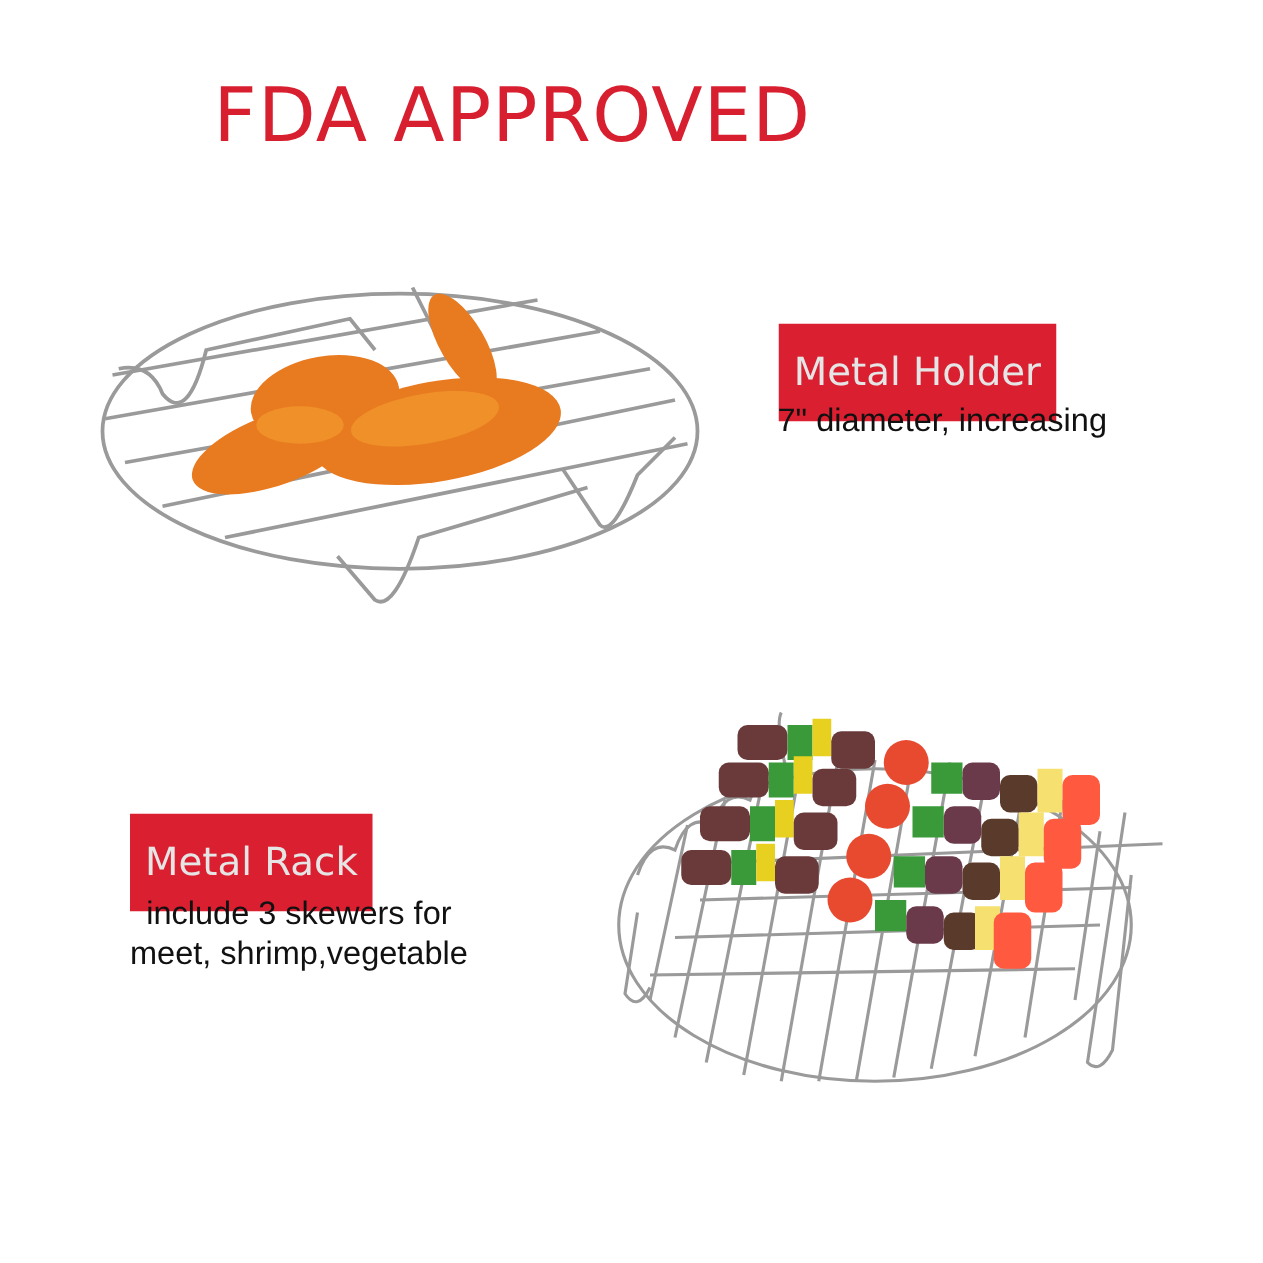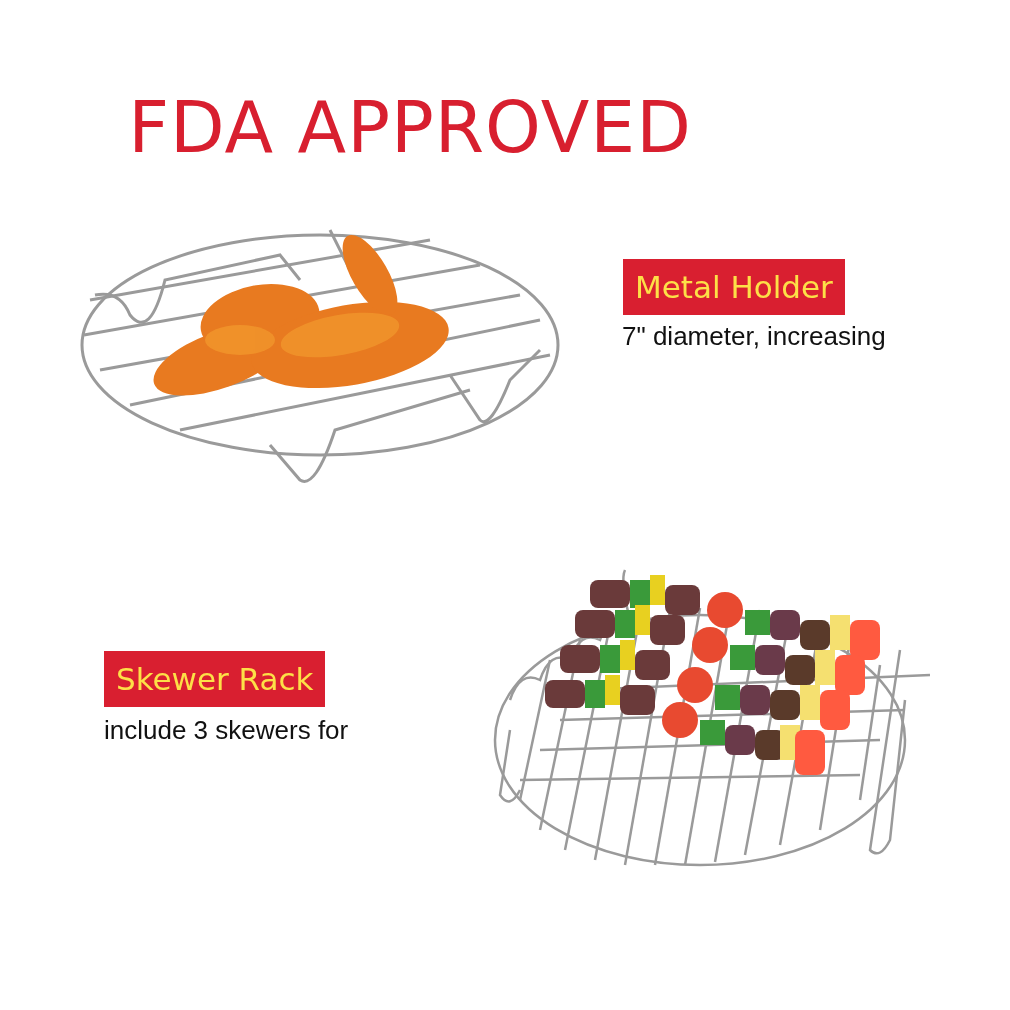--- a/index.html
+++ b/index.html
@@ -1,18 +1,18 @@
 <!DOCTYPE html>
 <html><head>
 <meta charset="utf-8">
 <style>
   html,body{margin:0;padding:0;background:#ffffff;}
   body{width:1010px;height:1010px;position:relative;overflow:hidden;font-family:"DejaVu Sans","Liberation Sans",sans-serif;}
-  .title{position:absolute;left:0;top:58px;width:820px;text-align:center;font-size:71px;letter-spacing:1px;color:#d81f2f;font-family:"DejaVu Sans",sans-serif;font-weight:normal;margin-top:28px;}
-  .tag{position:absolute;background:#d91f30;color:#fde047;font-size:31px;padding:4px 12px;height:48px;line-height:48px;font-family:"DejaVu Sans",sans-serif;}
+  .title{position:absolute;left:0;top:58px;width:820px;text-align:center;font-size:60px;letter-spacing:1px;color:#d81f2f;font-family:"DejaVu Sans",sans-serif;font-weight:normal;}
+  .tag{position:absolute;background:#d91f30;color:#e5e5e5;font-size:31px;padding:15px 12px;height:48px;line-height:48px;font-family:"DejaVu Sans",sans-serif;}
   .desc{position:absolute;color:#111;font-size:26px;line-height:32px;font-family:"Liberation Sans",sans-serif;}
   svg{position:absolute;}
 </style>
 </head>
 <body>
 
 <div class="title">FDA APPROVED</div>
 
 <svg style="left:70px;top:220px" width="500" height="270" viewBox="0 0 500 270">
   <g fill="none" stroke="#9a9a9a" stroke-width="3">
@@ -37,23 +37,24 @@
     <ellipse cx="270" cy="115" rx="60" ry="20" transform="rotate(-10 270 115)"></ellipse>
     <ellipse cx="170" cy="120" rx="35" ry="15"></ellipse>
   </g>
 </svg>
 
 <div class="tag" style="left:623px;top:259px;">Metal Holder</div>
 <div class="desc" style="left:622px;top:320px;">
   <div>7" diameter, increasing</div>
 </div>
 
-<div class="tag" style="left:104px;top:651px;">Skewer Rack</div>
+<div class="tag" style="left:104px;top:651px;">Metal Rack</div>
 <div class="desc" style="left:104px;top:714px;text-align:center;">
   <div>include 3 skewers for</div>
+  <div>meet, shrimp,vegetable</div>
 </div>
 
 <svg style="left:480px;top:550px" width="460" height="360" viewBox="0 0 460 360">
   <g fill="none" stroke="#9a9a9a" stroke-width="2.5">
     <ellipse cx="220" cy="190" rx="205" ry="125"></ellipse>
     <line x1="70" y1="110" x2="40" y2="250"></line>
     <line x1="100" y1="90" x2="60" y2="280"></line>
     <line x1="130" y1="75" x2="85" y2="300"></line>
     <line x1="160" y1="65" x2="115" y2="310"></line>
     <line x1="190" y1="60" x2="145" y2="315"></line>

